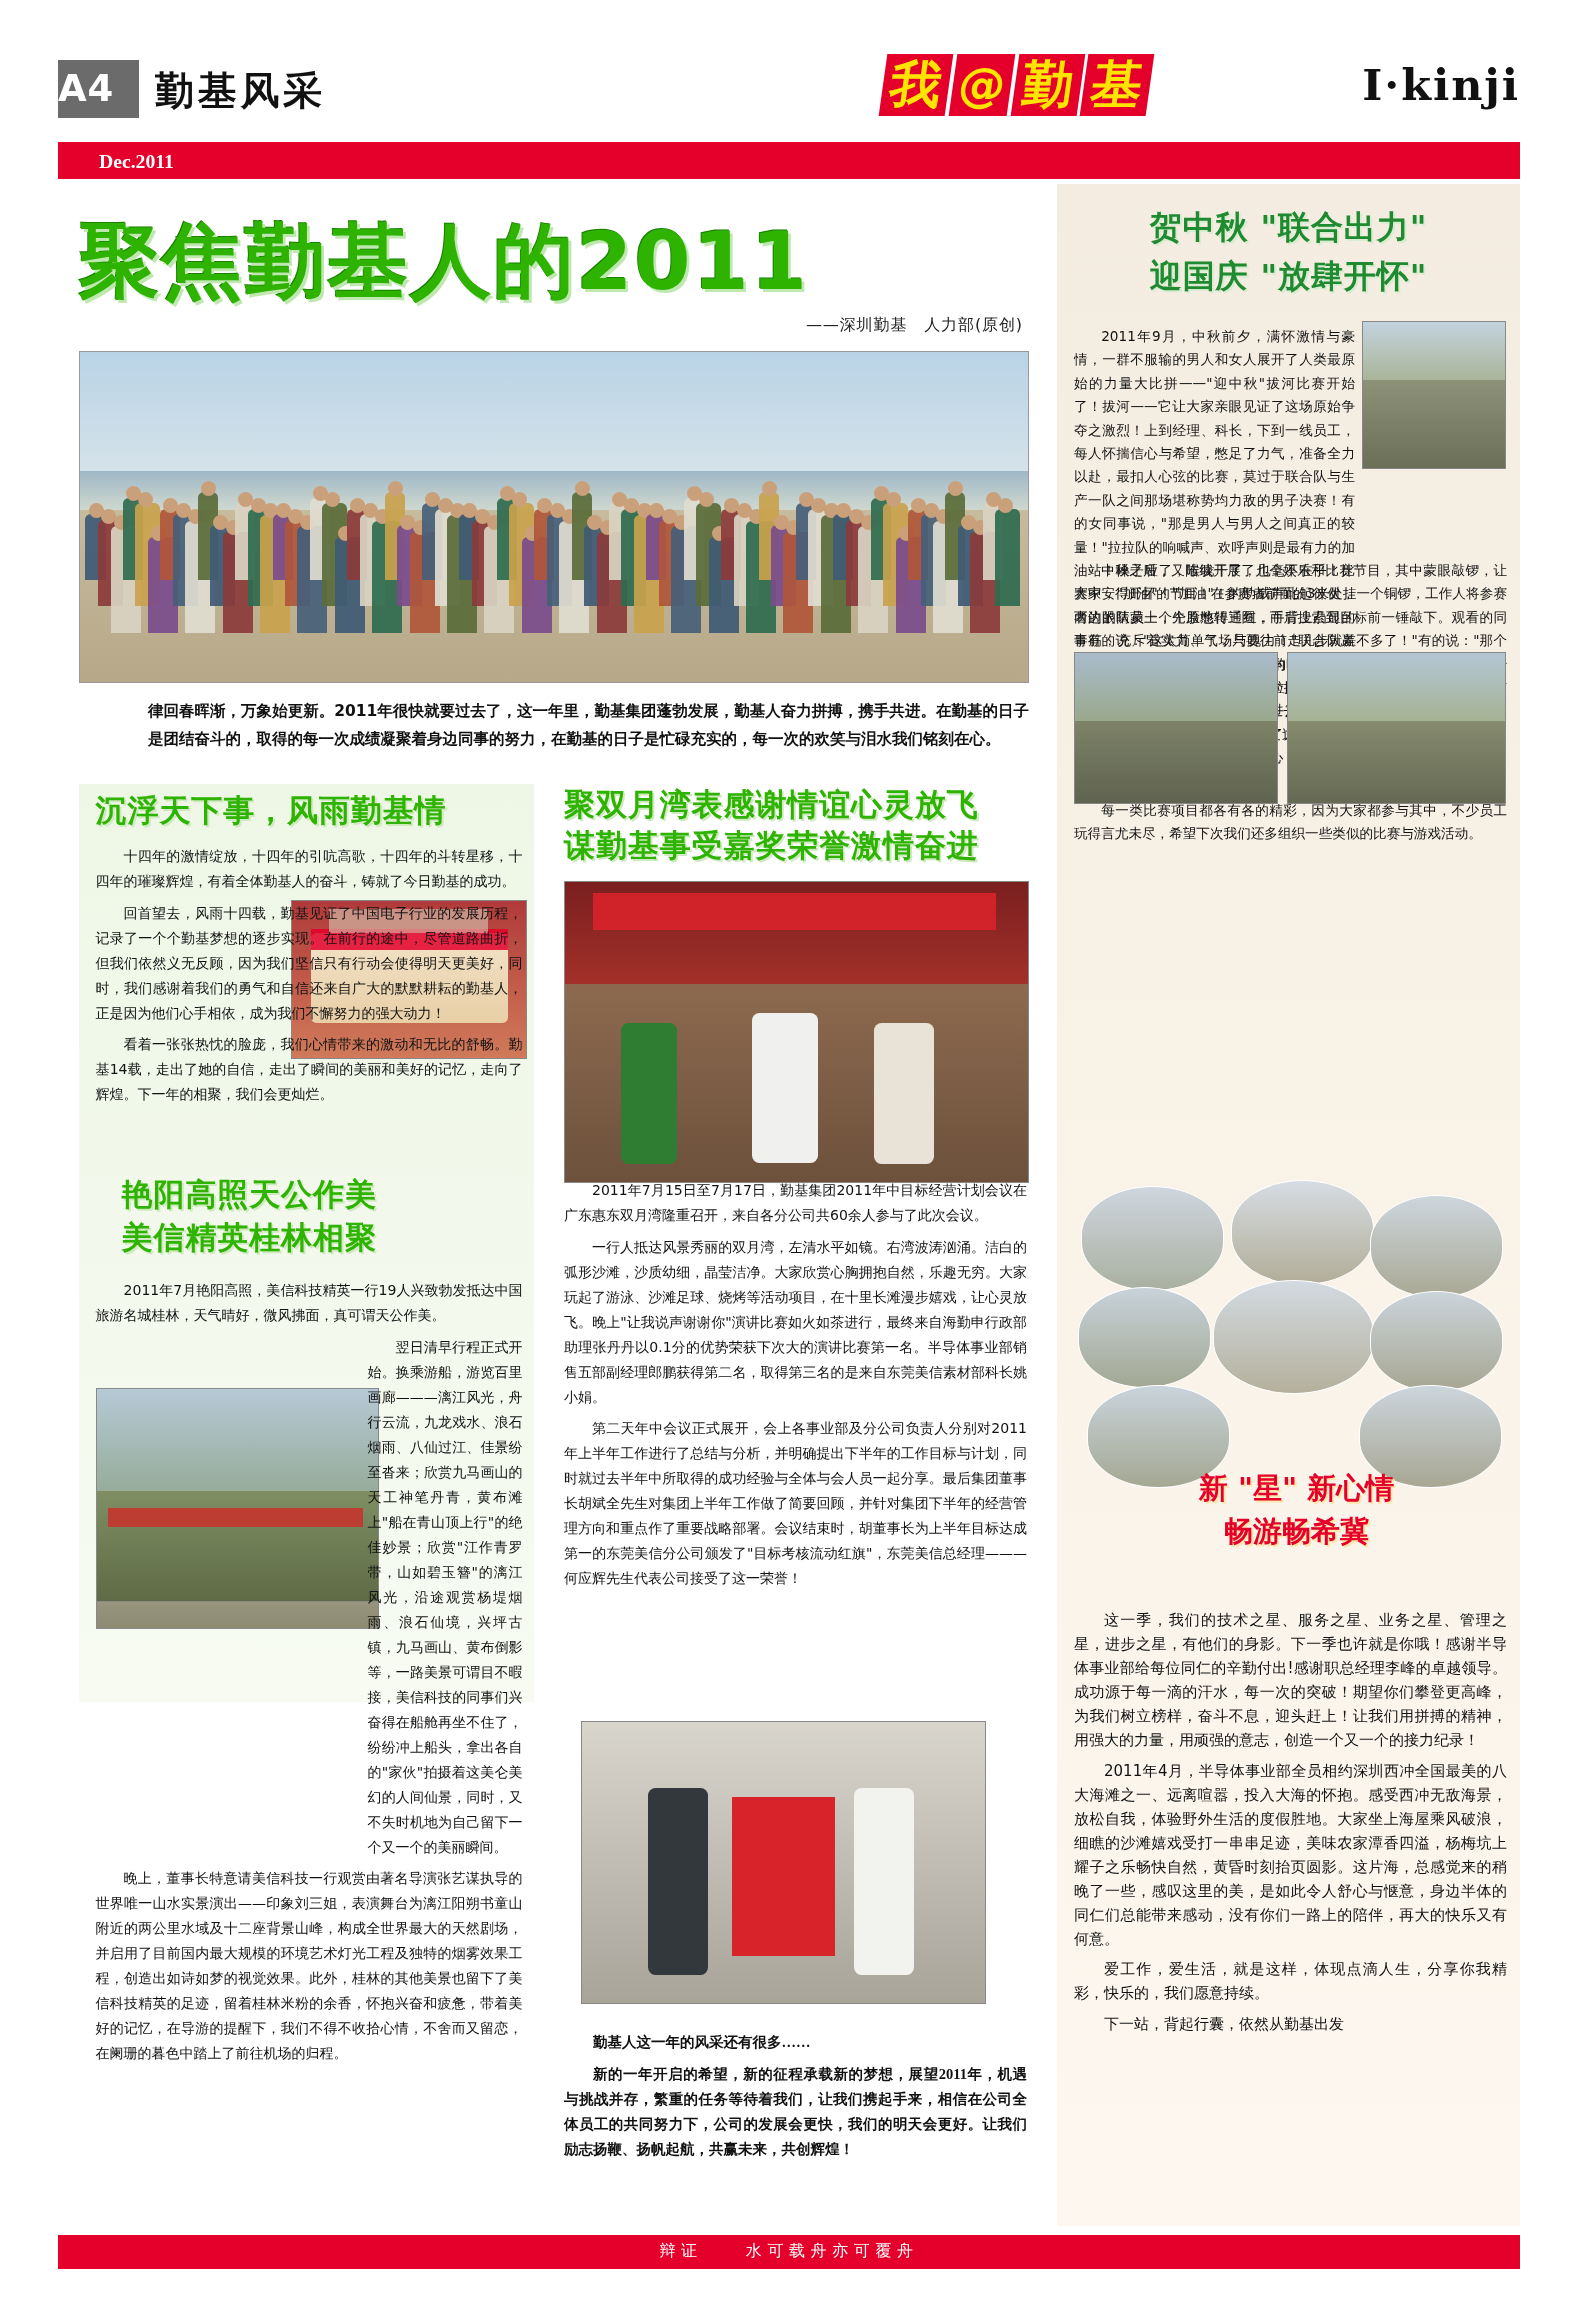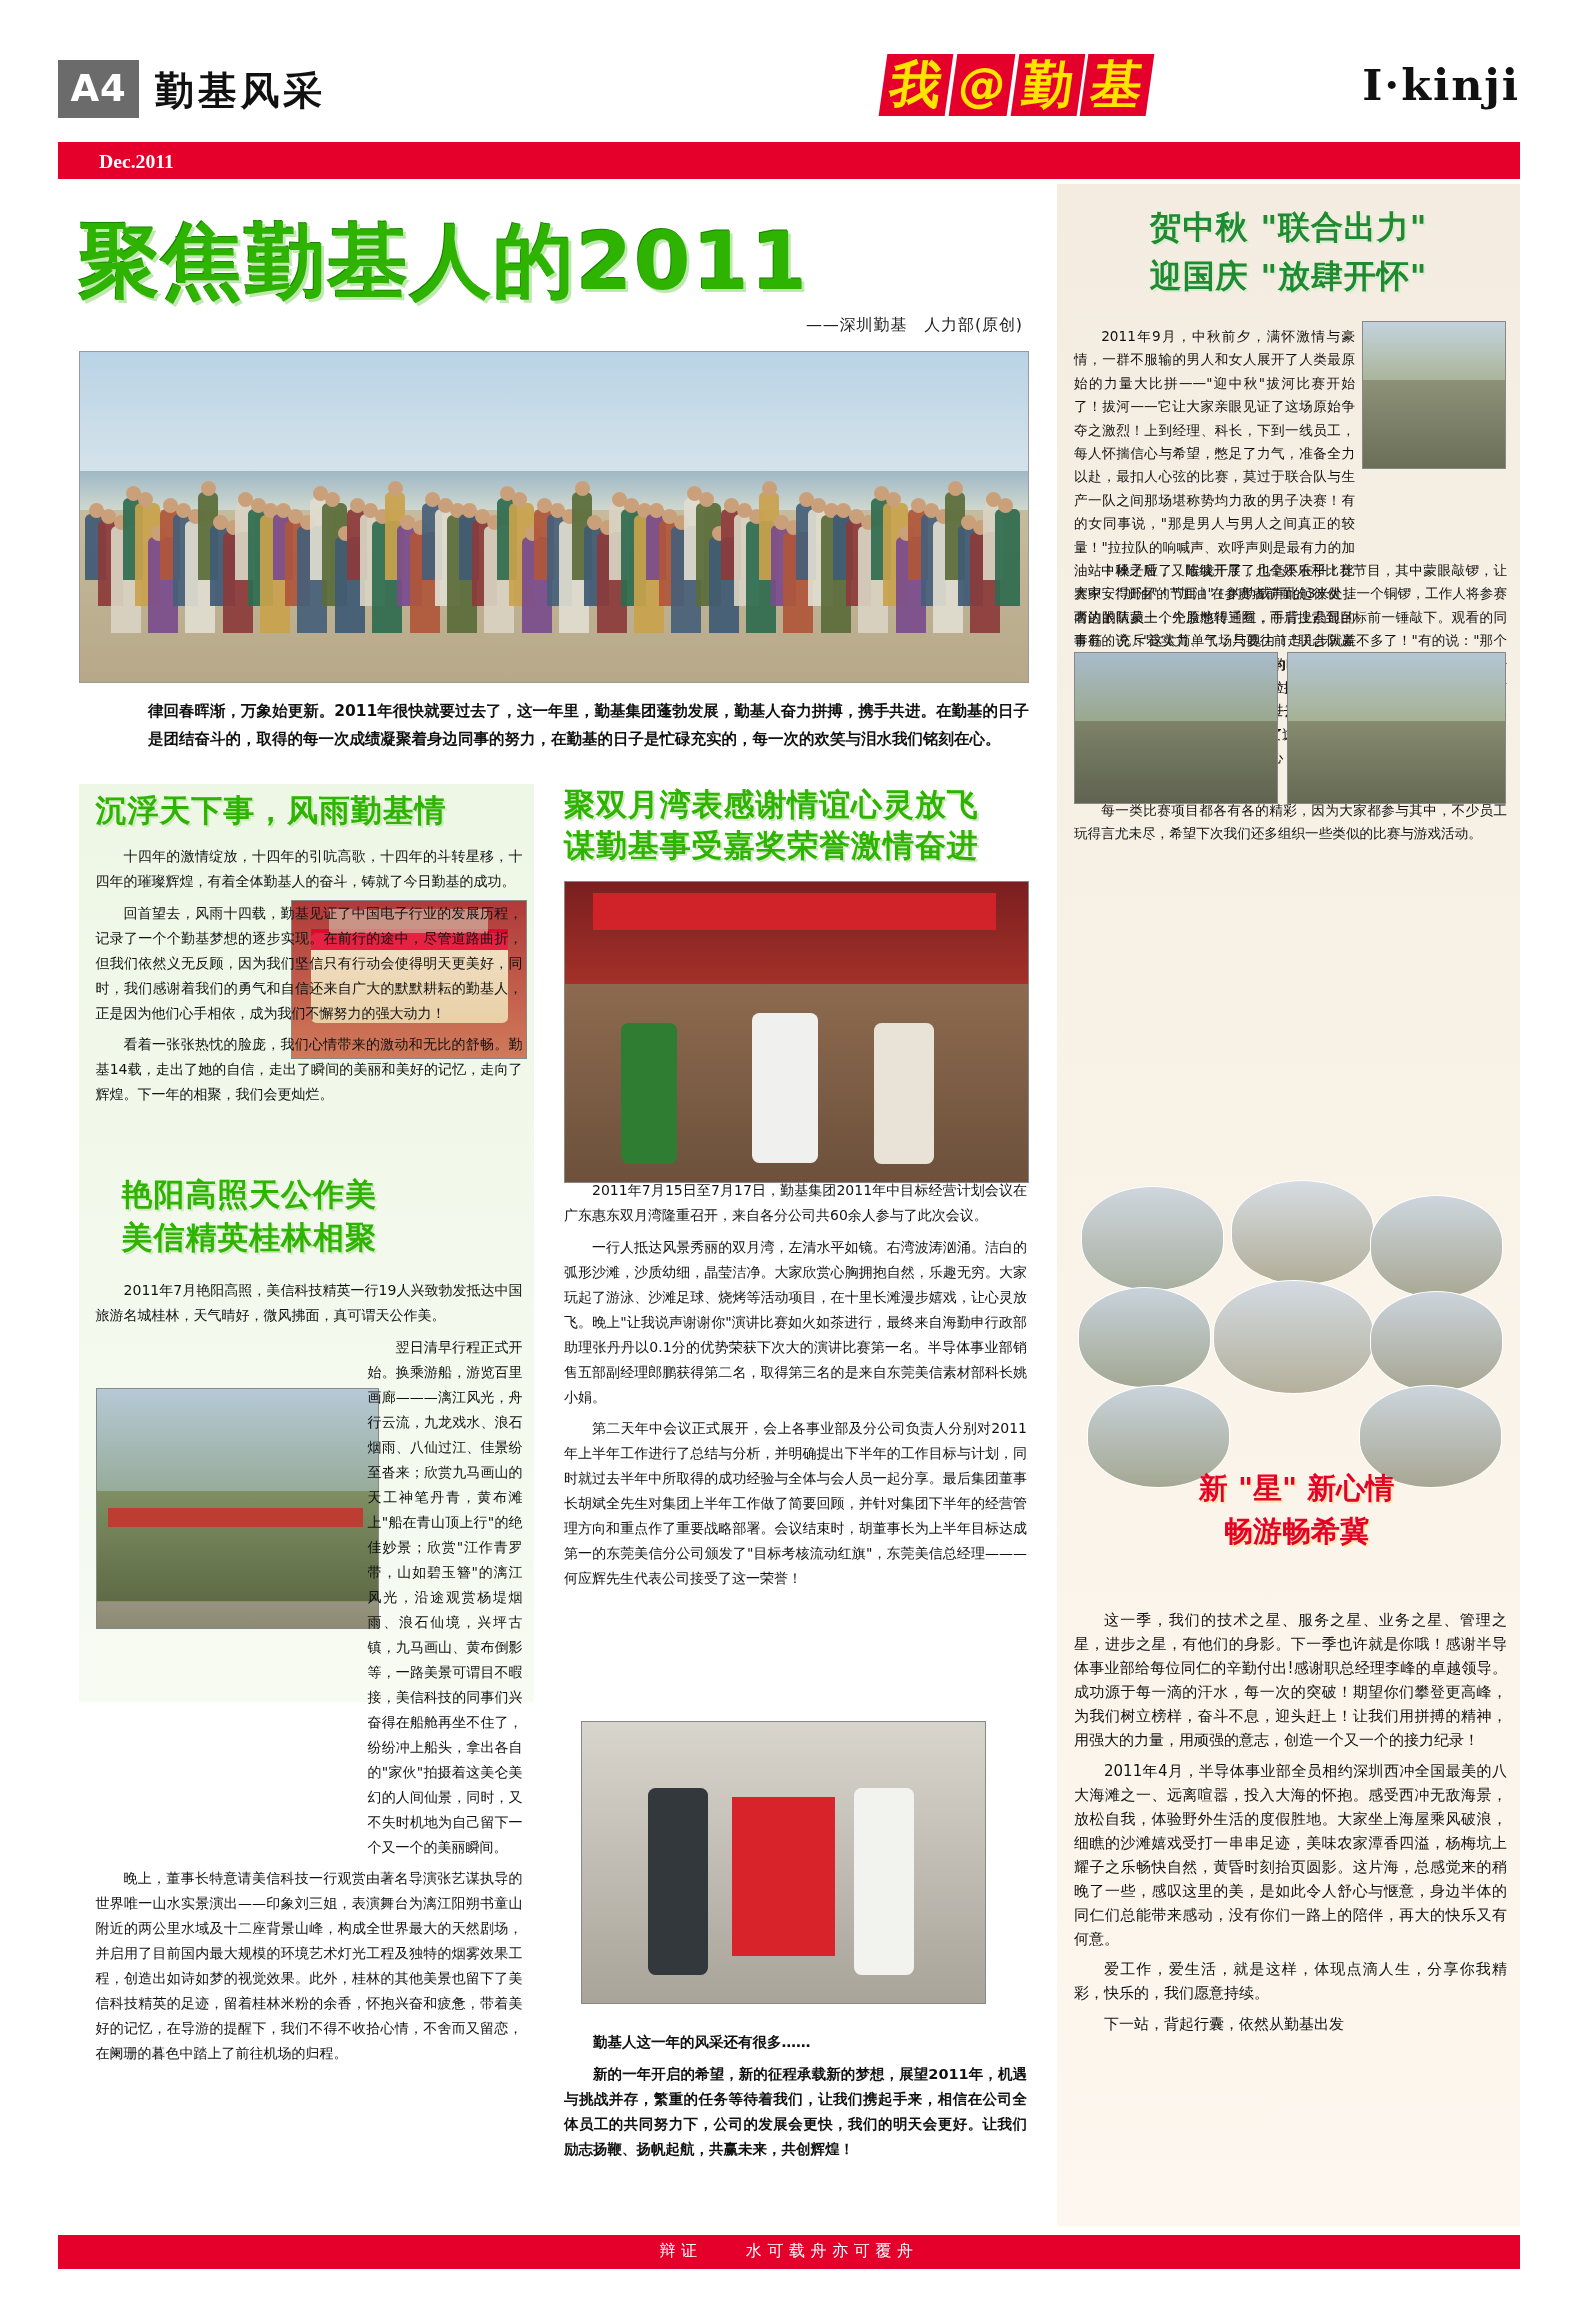--- a/index.html
+++ b/index.html
@@ -16,21 +16,21 @@
     background:#fff;
     box-sizing:border-box;
   }
   
   .masthead{
     position:absolute;left:58px;top:56px;width:1462px;height:82px;
   }
   .pg-badge{
     position:absolute;left:0;top:3.7px;width:81px;height:58px;
     background:#6b6b6b;color:#fff;font-size:37px;font-weight:bold;
-    text-align:center;line-height:58px;letter-spacing:0.9px;
+    line-height:58px;letter-spacing:0.9px;
   }
   .section-title{
     position:absolute;left:97px;top:7.5px;
     font-size:39px;font-weight:bold;letter-spacing:3.7px;color:#111;
     font-family:"DejaVu Sans","Liberation Sans",sans-serif;
   }
   .logo-wrap{
     position:absolute;right:0;top:-5.6px;height:81px;width:637px;
   }
   .logo-cn{
@@ -159,21 +159,21 @@
   .panel-c .body p{margin:0 0 6.6px 0;text-indent:2em;}
   .photo-flag{
     position:absolute;left:17px;top:937px;width:403px;height:281px;
     border:0.9px solid #888;overflow:hidden;
     background:linear-gradient(#cfcfcf,#b9b4aa 55%,#8f8a80);
   }
   .closing{
     position:absolute;left:0;top:1246px;width:463px;
     font-size:14.5px;line-height:25px;font-weight:bold;text-align:justify;
   }
-  .closing p{margin:0 0 6.6px 0;text-indent:2em;}
+  .closing p{margin:0 0 6.6px 0;text-indent:2em;font-family:Liberation Serif, serif;}
   
   .r-head{
     position:absolute;left:15px;top:19px;width:433px;
     font-size:32px;font-weight:bold;color:#1f8a2f;line-height:49px;
     text-shadow:1.9px 1.9px 0 #d7ecd0;text-align:center;letter-spacing:0.9px;
   }
   .r-body1{
     position:absolute;left:17px;top:141px;width:281px;
     font-size:13.6px;line-height:23.4px;text-align:justify;color:#111;
   }

